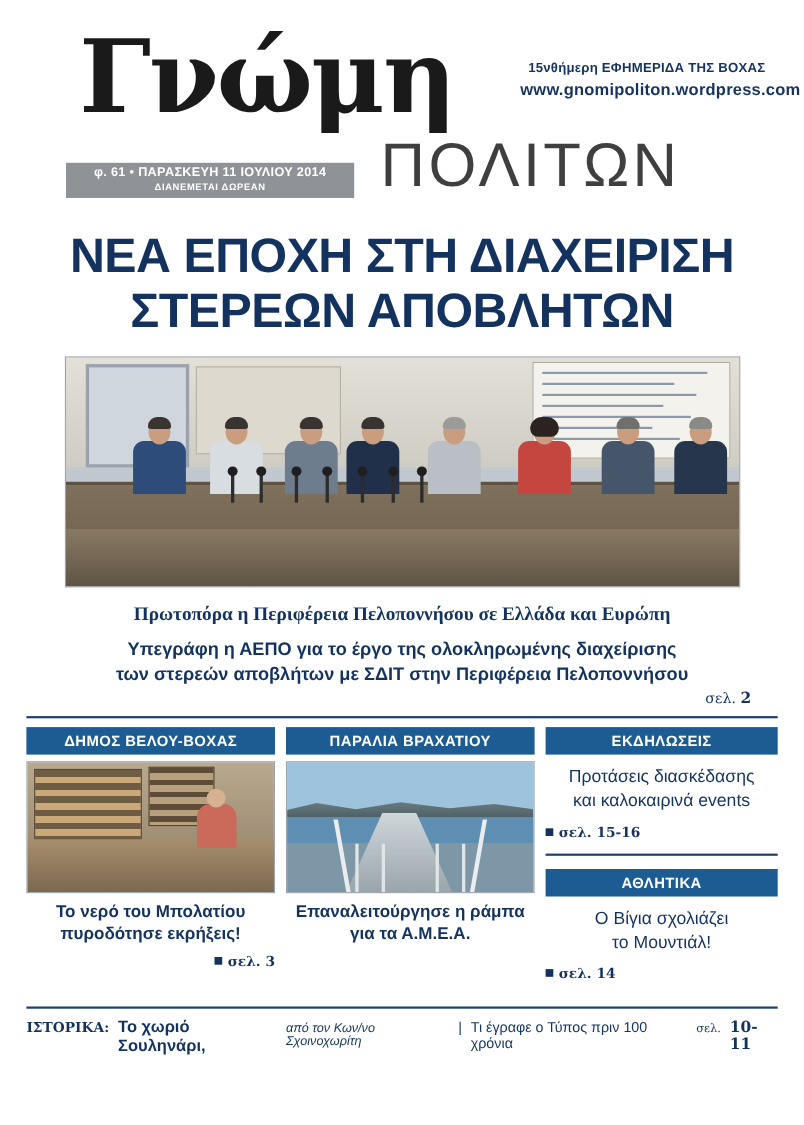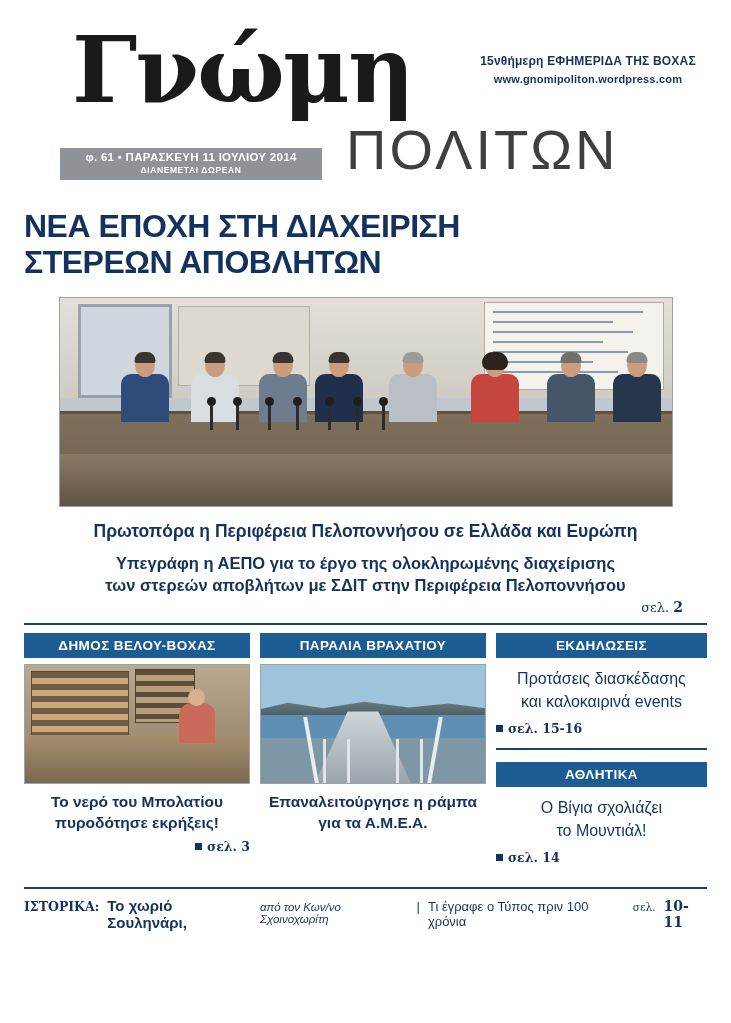--- a/index.html
+++ b/index.html
@@ -61,21 +61,21 @@
     width: 230px;
   }
   .head-right .line1 {
     font-size: 12px;
     font-weight: bold;
     color: #17325e;
     letter-spacing: 0.2px;
     margin-bottom: 5px;
   }
   .head-right .line2 {
-    font-size: 11px;
+    font-size: 15px;
     font-weight: bold;
     color: #17325e;
     letter-spacing: 0.2px;
   }
   .issuebar {
     position: absolute;
     left: 36px;
     top: 148px;
     width: 262px;
     height: 32px;
@@ -94,24 +94,25 @@
     font-size: 8.5px;
     font-weight: bold;
     letter-spacing: 0.6px;
     margin-top: 2px;
     text-align: center;
   }
 
   
   .headline {
     margin-top: 22px;
+    text-align: center;
     color: #14325e;
     font-family: "Liberation Sans", sans-serif;
     font-weight: bold;
-    font-size: 32px;
+    font-size: 44px;
     line-height: 1.14;
     letter-spacing: -0.5px;
   }
   .headline .l2 {
     display: block;
   }
 
   
   .lead-photo {
     margin: 16px auto 0 auto;
@@ -184,21 +185,21 @@
     background: #1f1f1f;
   }
 
   
   .sub1 {
     margin-top: 14px;
     text-align: center;
     color: #14325e;
     font-size: 17.5px;
     font-weight: bold;
-    font-family: Liberation Sans, sans-serif;
+    font-family: Liberation Serif, serif;
   }
   .sub2 {
     margin-top: 10px;
     text-align: center;
     color: #14325e;
     font-size: 16.5px;
     font-weight: bold;
     line-height: 1.35;
   }
   .pageref-right {

